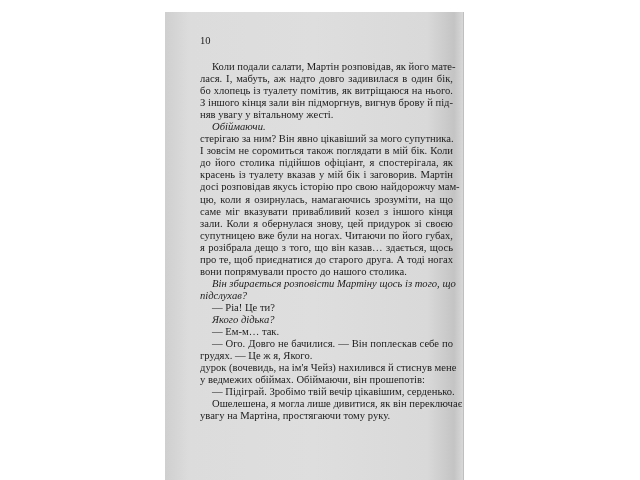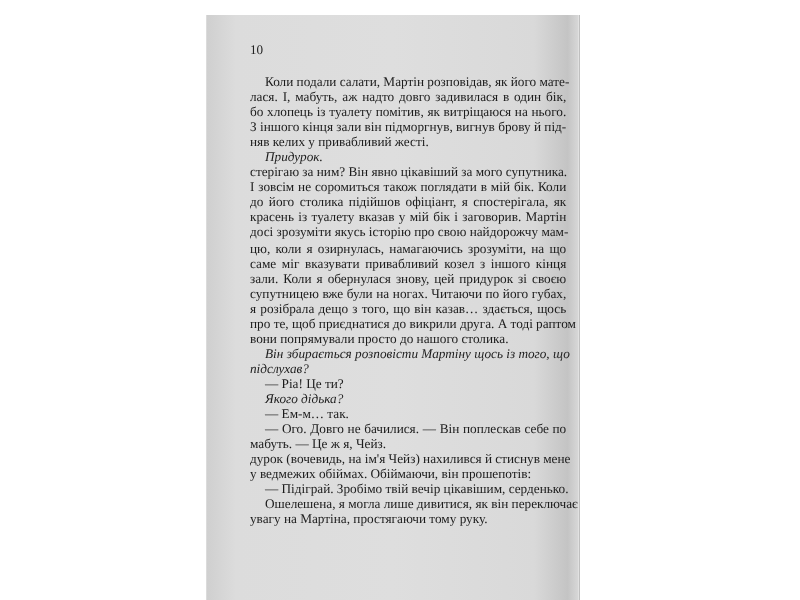--- a/index.html
+++ b/index.html
@@ -53,40 +53,40 @@
 </head>
 <body>
 
 <div class="page">
   <div class="page-number">10</div>
   <div class="text-block" id="text-block">
       <span class="line indent">Коли подали салати, Мартін розповідав, як його мате-</span>
       <span class="line">лася. І, мабуть, аж надто довго задивилася в один бік,</span>
       <span class="line">бо хлопець із туалету помітив, як витріщаюся на нього.</span>
       <span class="line">З іншого кінця зали він підморгнув, вигнув брову й під-</span>
-      <span class="line last">няв келих у привабливий жесті.</span>
-      <span class="line indent italic last">Придурок.</span>
+      <span class="line last">няв увагу у вітальному жесті.</span>
+      <span class="line indent italic last">Обіймаючи.</span>
       <span class="line">стерігаю за ним? Він явно цікавіший за мого супутника.</span>
       <span class="line">І зовсім не соромиться також поглядати в мій бік. Коли</span>
       <span class="line">до його столика підійшов офіціант, я спостерігала, як</span>
       <span class="line">красень із туалету вказав у мій бік і заговорив. Мартін</span>
-      <span class="line">досі зрозуміти якусь історію про свою найдорожчу мам-</span>
+      <span class="line">досі розповідав якусь історію про свою найдорожчу мам-</span>
       <span class="line">цю, коли я озирнулась, намагаючись зрозуміти, на що</span>
       <span class="line">саме міг вказувати привабливий козел з іншого кінця</span>
       <span class="line">зали. Коли я обернулася знову, цей придурок зі своєю</span>
       <span class="line">супутницею вже були на ногах. Читаючи по його губах,</span>
       <span class="line">я розібрала дещо з того, що він казав… здається, щось</span>
-      <span class="line">про те, щоб приєднатися до викрили друга. А тоді раптом</span>
+      <span class="line">про те, щоб приєднатися до старого друга. А тоді ногах</span>
       <span class="line last">вони попрямували просто до нашого столика.</span>
       <span class="line indent italic">Він збирається розповісти Мартіну щось із того, що</span>
       <span class="line italic last">підслухав?</span>
       <span class="line indent last">— Ріа! Це ти?</span>
       <span class="line indent italic last">Якого дідька?</span>
       <span class="line indent last">— Ем-м… так.</span>
       <span class="line indent">— Ого. Довго не бачилися. — Він поплескав себе по</span>
-      <span class="line last">мабуть. — Це ж я, Чейз.</span>
+      <span class="line last">грудях. — Це ж я, Якого.</span>
       <span class="line">дурок (вочевидь, на ім'я Чейз) нахилився й стиснув мене</span>
       <span class="line last">у ведмежих обіймах. Обіймаючи, він прошепотів:</span>
       <span class="line indent last">— Підіграй. Зробімо твій вечір цікавішим, серденько.</span>
       <span class="line indent">Ошелешена, я могла лише дивитися, як він переключає</span>
       <span class="line last">увагу на Мартіна, простягаючи тому руку.</span>
     </div>
 </div>
 
 </body></html>

